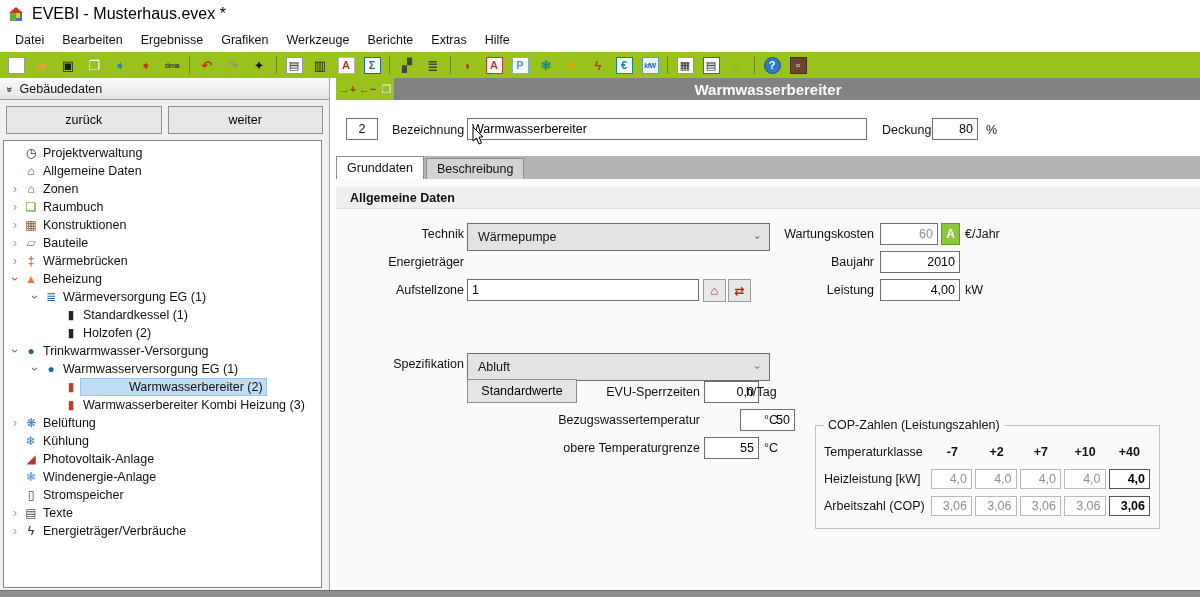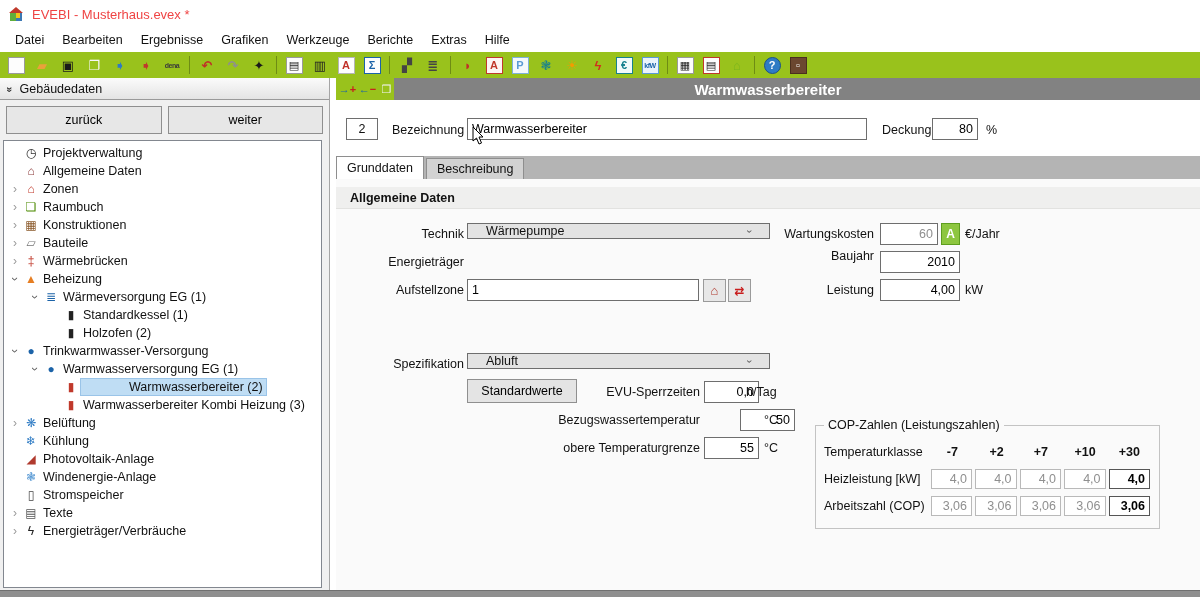--- a/index.html
+++ b/index.html
@@ -7,21 +7,21 @@
     font-family:"Liberation Sans","DejaVu Sans",sans-serif; font-size:12px; color:#111; background:#fff; }
 
   
   .titlebar { height:28px; display:flex; align-items:center; padding-left:8px; background:#fff; }
   .app-icon { width:16px; height:14px; position:relative; margin-right:8px; }
   .app-icon .roof { position:absolute; left:1px; top:0; width:0; height:0;
     border-left:7px solid transparent; border-right:7px solid transparent; border-bottom:6px solid #C0392B; }
   .app-icon .body { position:absolute; left:2px; top:6px; width:12px; height:8px; background:#3C78B4; }
   .app-icon .body:before { content:""; position:absolute; left:0; top:0; width:6px; height:8px; background:#5FAE3C; }
   .app-icon .body:after { content:""; position:absolute; left:6px; top:0; width:4px; height:5px; background:#F0C419; }
-  .titlebar .title { font-size:13px; color:#ef4444; }
+  .titlebar .title { font-size:16px; color:#000000; }
 
   .menubar { height:24px; display:flex; align-items:center; padding-left:6px; background:#fff; }
   .menu-item { padding:3px 9px; font-size:12.5px; cursor:default; }
 
   .toolbar { height:26px; background:#99C21C; display:flex; align-items:center; padding-left:4px; gap:2px; }
   .tb-btn { width:24px; height:22px; display:flex; align-items:center; justify-content:center; }
   .tb-glyph { width:17px; height:17px; display:flex; align-items:center; justify-content:center;
     font-size:13px; line-height:1; font-weight:bold; }
   .tb-glyph.boxed { border-width:1px; border-style:solid; font-size:11px; }
   .tb-glyph.round { border-radius:50%; }
@@ -69,22 +69,22 @@
 
   .tabstrip { height:23px; background:#b4b4b4; display:flex; align-items:flex-end; padding-left:0; }
   .tab { height:21px; padding:0 10px; display:flex; align-items:center; font-size:12.5px;
     background:#d2d2d2; border:1px solid #8e8e8e; border-bottom:none; margin-right:2px; cursor:pointer; }
   .tab.active { background:#fff; height:23px; }
 
   .content { position:absolute; left:0; right:0; top:101px; bottom:0; background:#fafafa; }
   .sect-head { position:absolute; left:0; right:0; height:22px; background:#efefee; border-bottom:1px solid #e2e2e0;
     display:flex; align-items:center; padding-left:14px; font-weight:bold; font-size:12.5px; }
   .row-lbl { position:absolute; text-align:right; font-size:12.5px; }
-  .select { position:absolute; height:16px; border:1px solid #6e6e6e; display:flex; align-items:center;
-    padding:0 18px; font-size:12.5px; cursor:pointer; }
+  .select { position:absolute; height:28px; border:1px solid #6e6e6e; display:flex; align-items:center;
+    padding:0 10px; font-size:12.5px; cursor:pointer; }
   .select .chev { margin-left:auto; color:#555; font-size:10px; transform:rotate(90deg); }
   .select.grayfill { background:#e3e3e3; }
   .select.whitefill { background:#fff; }
   .icon-btn { position:absolute; width:23px; height:23px; background:#e7e7e7; border:1px solid #9a9a9a;
     display:flex; align-items:center; justify-content:center; cursor:pointer; }
   .a-btn { position:absolute; width:19px; height:22px; background:#8DC63F; border:1px solid #5E9E1E;
     color:#fff; font-weight:bold; display:flex; align-items:center; justify-content:center; cursor:pointer; }
   .unit { position:absolute; font-size:12.5px; }
   .push-btn { position:absolute; height:24px; background:#e4e4e4; border:1px solid #8f8f8f;
     font-family:inherit; font-size:12.5px; cursor:pointer; }
@@ -396,21 +396,21 @@
           <span class="house-mini">⌂</span>
         </div>
       <div class="icon-btn" style="left:392px; top:100px;">
           <span style="color:#C81E1E;font-weight:bold;">⇄</span>
         </div>
 
       <span class="row-lbl" style="left:360px; top:48px; width:178px;">Wartungskosten</span>
       <input class="fld num" style="position: absolute; left: 544px; top: 44px; width: 58px; color: rgb(143, 143, 143);" value="60">
       <div class="a-btn" style="left:605px; top:44px;">A</div>
       <span class="unit" style="left:629px; top:48px;">€/Jahr</span>
-      <span class="row-lbl" style="left:360px; top:70px; width:178px;">Baujahr</span>
+      <span class="row-lbl" style="left:360px; top:76px; width:178px;">Baujahr</span>
       <input class="fld num" style="position: absolute; left: 544px; top: 72px; width: 80px;" value="2010">
       <span class="row-lbl" style="left:360px; top:104px; width:178px;">Leistung</span>
       <input class="fld num" style="position: absolute; left: 544px; top: 100px; width: 80px;" value="4,00">
       <span class="unit" style="left:629px; top:104px;">kW</span>
 
 
       <span class="row-lbl" style="left:6px; top:178px; width:122px;">Spezifikation</span>
       <div class="select grayfill" style="left:131px; top:174px; width:303px;">
         <span>Abluft</span>
         <span class="chev">›</span>
@@ -431,21 +431,21 @@
 
       <div class="cop-box">
         <span class="cop-legend">COP-Zahlen (Leistungszahlen)</span>
         <div class="cop-grid" id="cop-grid">
             <div class="cop-row">
               <div class="cop-rowlbl">Temperaturklasse</div>
               <div class="cop-cell">-7</div>
               <div class="cop-cell">+2</div>
               <div class="cop-cell">+7</div>
               <div class="cop-cell">+10</div>
-              <div class="cop-cell">+30</div>
+              <div class="cop-cell">+40</div>
             </div>
             <div class="cop-row">
               <div class="cop-rowlbl">Heizleistung [kW]</div>
               <div class="cop-val">4,0</div>
               <div class="cop-val">4,0</div>
               <div class="cop-val">4,0</div>
               <div class="cop-val">4,0</div>
               <div class="cop-val final">4,0</div>
             </div>
             <div class="cop-row">

